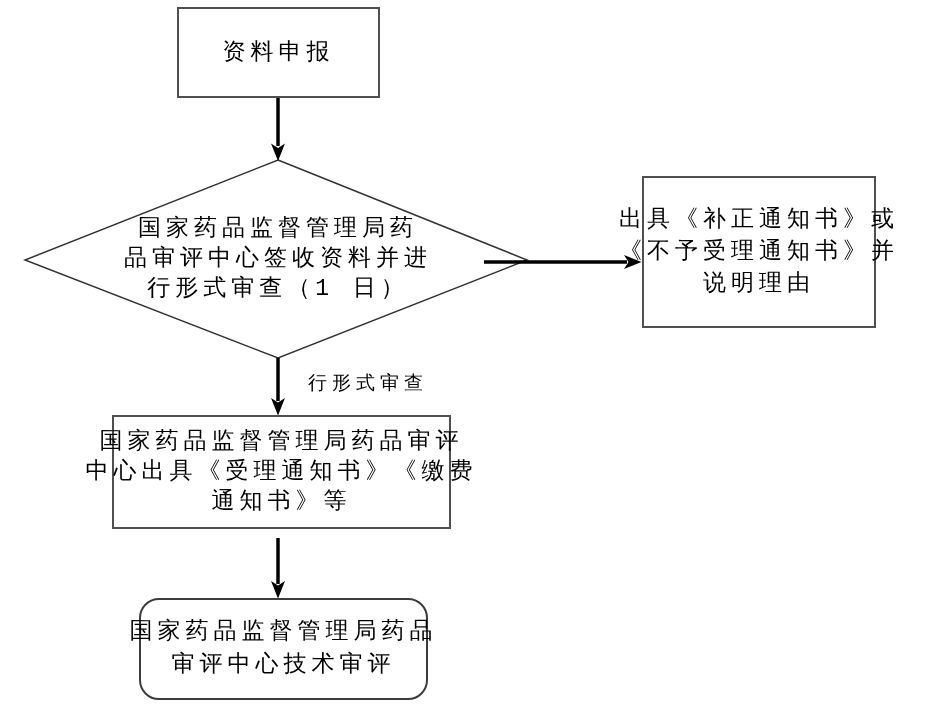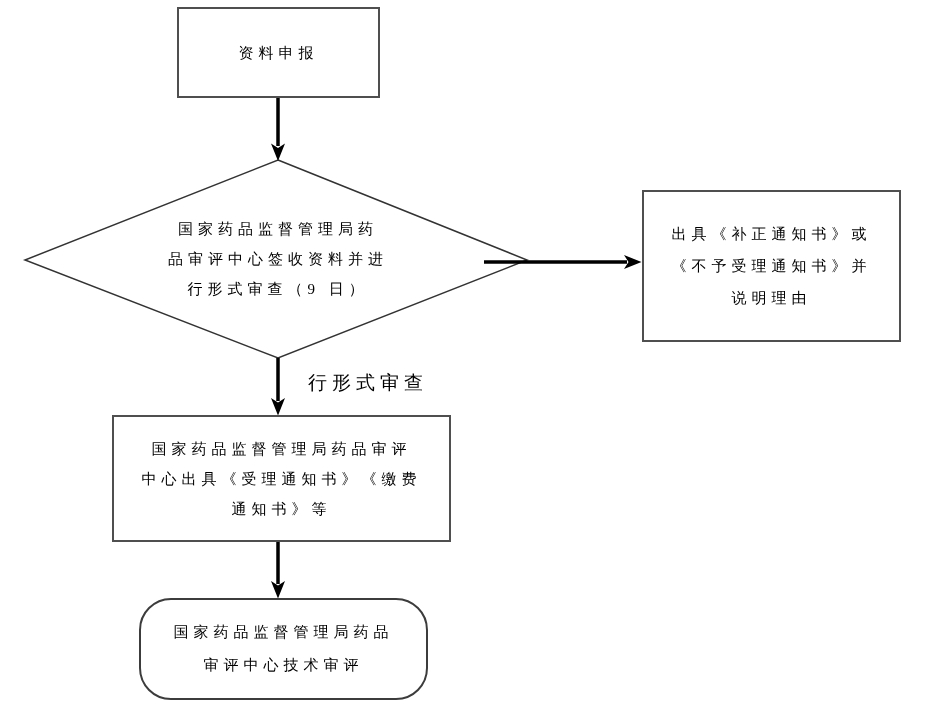--- a/index.html
+++ b/index.html
@@ -18,31 +18,32 @@
     overflow:hidden;
   }
   svg.connectors{position:absolute;left:0;top:0;width:939px;height:711px;}
   .shape-line{stroke:var(--line);stroke-width:3.5;fill:none;}
   .shape-head{fill:var(--line);stroke:none;}
   .diamond{fill:var(--background);stroke:#333333;stroke-width:1.5;}
   .node{
     position:absolute;
     display:flex;align-items:center;justify-content:center;
     text-align:center;
-    font-size:15px;letter-spacing:5px;
+    font-size:23px;letter-spacing:5px;
     white-space:pre;
     box-sizing:border-box;
     line-height:30px;
+    font-family:Liberation Mono, monospace;
   }
   .rect{border:2px solid var(--box-border);background:var(--background);}
   .node-start{left:177px;top:7px;width:203px;height:91px;}
   .node-decision{left:140px;top:212px;width:276px;height:94px;}
-  .node-reject{left:642px;top:190px;width:259px;height:152px;line-height:32px;}
-  .node-accept{left:112px;top:415px;width:339px;height:127px;}
-  .node-technical{left:139px;top:598px;width:289px;height:102px;border-radius:32px;line-height:33px;border-color:#3c3c3c;}
+  .node-reject{left:642px;top:176px;width:234px;height:152px;line-height:32px;}
+  .node-accept{left:112px;top:415px;width:339px;height:114px;}
+  .node-technical{left:139px;top:598px;width:289px;height:102px;border-radius:20px;line-height:33px;border-color:#3c3c3c;}
   .edge-label{
     position:absolute;
     font-size:19px;letter-spacing:5px;white-space:pre;
   }
   .label-reject{left:508px;top:219px;}
   .label-accept{left:308px;top:370px;}
 </style>
 </head>
 <body>
 
@@ -62,21 +63,21 @@
     <path class="shape-head" d="M278,415.5 L271,398 L278,402.5 L285,398 Z"></path>
 
     <path class="shape-line" d="M278,538 L278,584"></path>
     <path class="shape-head" d="M278,598.5 L271,581 L278,585.5 L285,581 Z"></path>
   </svg>
 
   <div class="node rect node-start">资料申报</div>
 
   <div class="node node-decision">国家药品监督管理局药
 品审评中心签收资料并进
-行形式审查（9 日）</div>
+行形式审查（1 日）</div>
 
   <div class="node rect node-reject">出具《补正通知书》或
 《不予受理通知书》并
 说明理由</div>
 
   <div class="node rect node-accept">国家药品监督管理局药品审评
 中心出具《受理通知书》《缴费
 通知书》等</div>
 
   <div class="node rect node-technical">国家药品监督管理局药品

